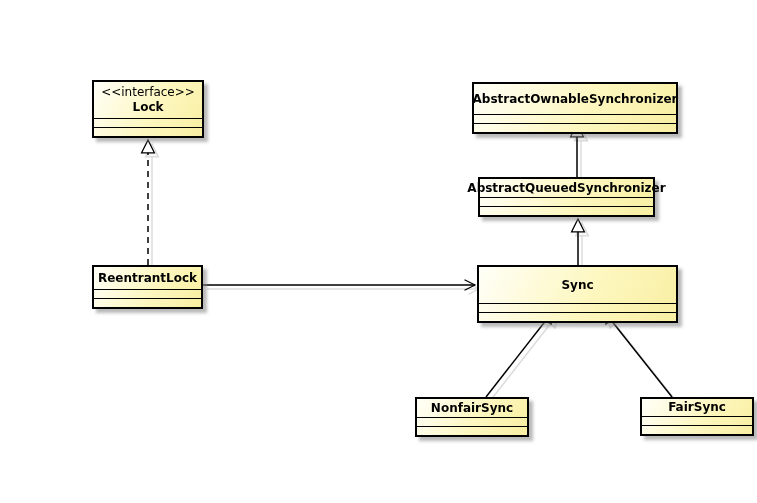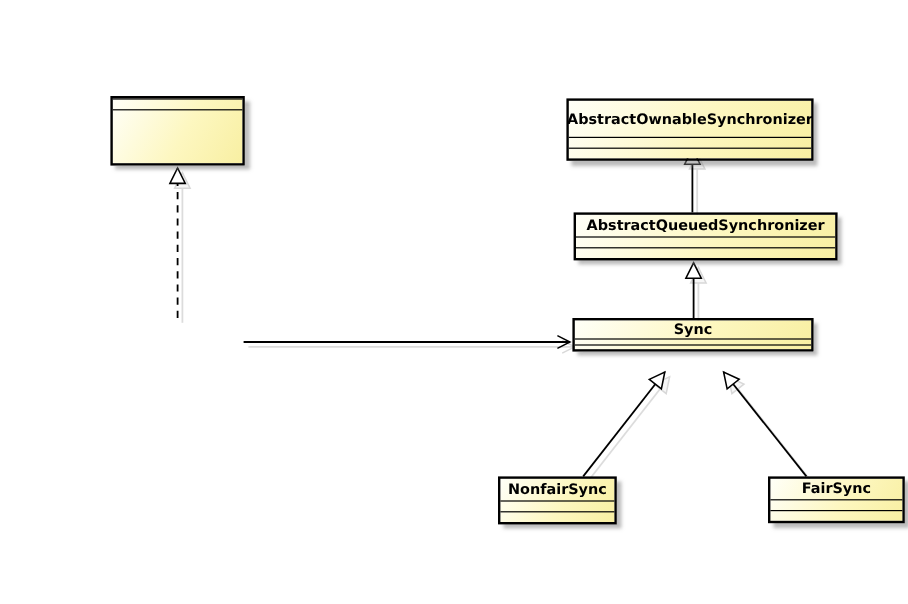--- a/index.html
+++ b/index.html
@@ -43,23 +43,23 @@
     font-size: 12px;
   }
   .compartment {
     height: 8px;
     border-top: 1.5px solid #000000;
   }
   
   #node-lock          { left: 92px;  top: 80px;  width: 112px; height: 58px; }
   #node-reentrantlock { left: 92px;  top: 265px; width: 111px; height: 44px; }
   #node-aos           { left: 472px; top: 82px;  width: 206px; height: 52px; }
-  #node-aqs           { left: 478px; top: 177px; width: 220px; height: 40px; }
-  #node-sync          { left: 477px; top: 265px; width: 201px; height: 28px; text-align: center; }
-  #node-nonfairsync   { left: 415px; top: 397px; width: 99px;  height: 40px; }
+  #node-aqs           { left: 478px; top: 177px; width: 177px; height: 40px; }
+  #node-sync          { left: 477px; top: 265px; width: 201px; height: 58px; text-align: center; }
+  #node-nonfairsync   { left: 415px; top: 397px; width: 114px;  height: 40px; }
   #node-fairsync      { left: 640px; top: 397px; width: 114px;  height: 39px; }
 </style>
 </head>
 <body>
 
 <div class="canvas">
 
   <svg class="edges" viewBox="0 0 757 503" xmlns="http://www.w3.org/2000/svg">
     <defs>
       <marker id="m-tri" viewBox="0 0 20 20" refX="18" refY="10" markerWidth="16" markerHeight="16" orient="auto" markerUnits="userSpaceOnUse">
@@ -89,24 +89,35 @@
       <path d="M148,265 L148,140" stroke-dasharray="6,5" marker-end="url(#m-tri)"></path>
       <path d="M203,285 L475,285" marker-end="url(#m-open)"></path>
       <path d="M577,177 L577,124" marker-end="url(#m-tri)"></path>
       <path d="M578,265 L578,219" marker-end="url(#m-tri)"></path>
       <path d="M486,397 L554,310" marker-end="url(#m-tri)"></path>
       <path d="M672,397 L603,310" marker-end="url(#m-tri)"></path>
     </g>
   </svg>
 
   <div class="class-node" id="node-lock">
+    <div class="class-title">
+      <span class="stereotype">&lt;&lt;interface&gt;&gt;</span>
+      <span>Lock</span>
+    </div>
     <div class="compartment"></div>
     <div class="compartment"></div>
   </div>
 
+  <div class="class-node" id="node-reentrantlock">
+    <div class="class-title">
+      <span>ReentrantLock</span>
+    </div>
+    <div class="compartment"></div>
+    <div class="compartment"></div>
+  </div>
 
   <div class="class-node" id="node-aos">
     <div class="class-title">
       <span>AbstractOwnableSynchronizer</span>
     </div>
     <div class="compartment"></div>
     <div class="compartment"></div>
   </div>
 
   <div class="class-node" id="node-aqs">

